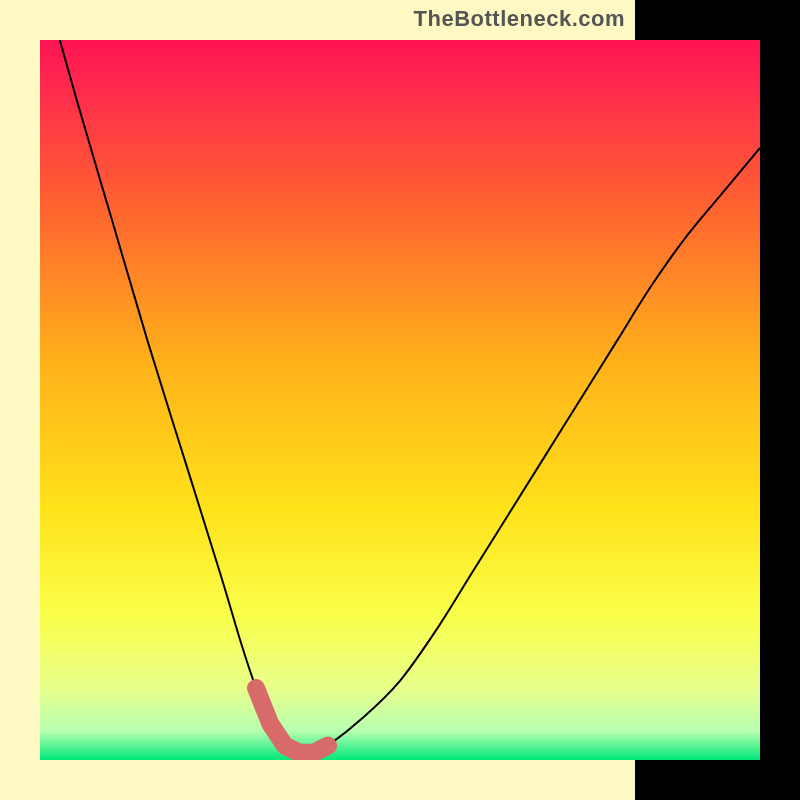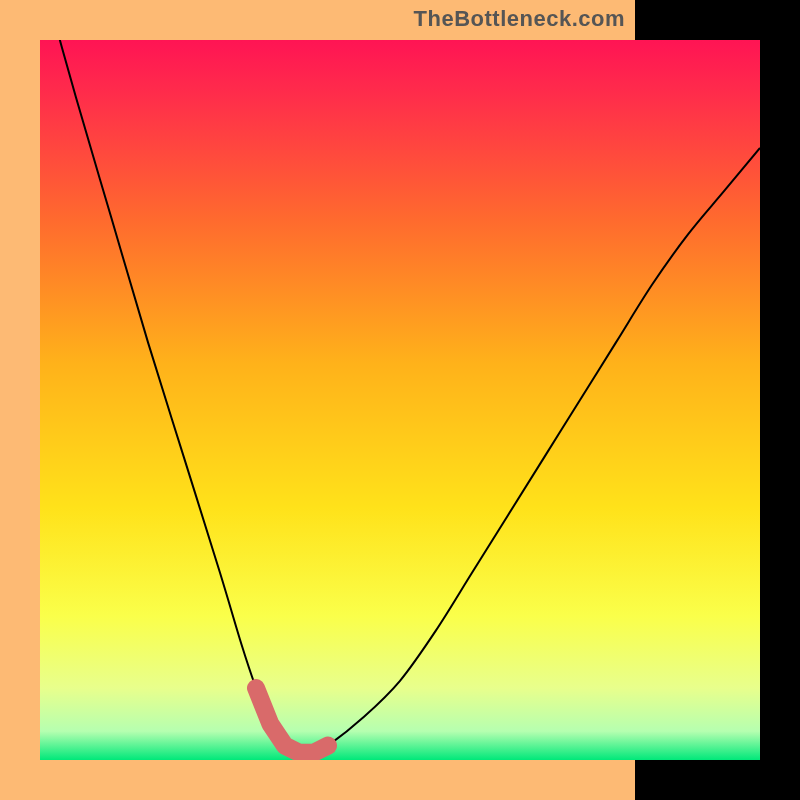--- a/index.html
+++ b/index.html
@@ -8,21 +8,21 @@
     width: 800px;
     height: 800px;
     background: #000;
     font-family: Arial, Helvetica, sans-serif;
     overflow: hidden;
   }
   .frame {
     position: absolute;
     left: 0; top: 0;
     width: 635px; height: 800px;
-    background: #fdba74;
+    background: #fef9c3;
   }
   .plot-wrap {
     position: absolute;
     left: 40px;
     top: 40px;
     width: 720px;
     height: 720px;
   }
   .plot-svg {
     width: 720px;

